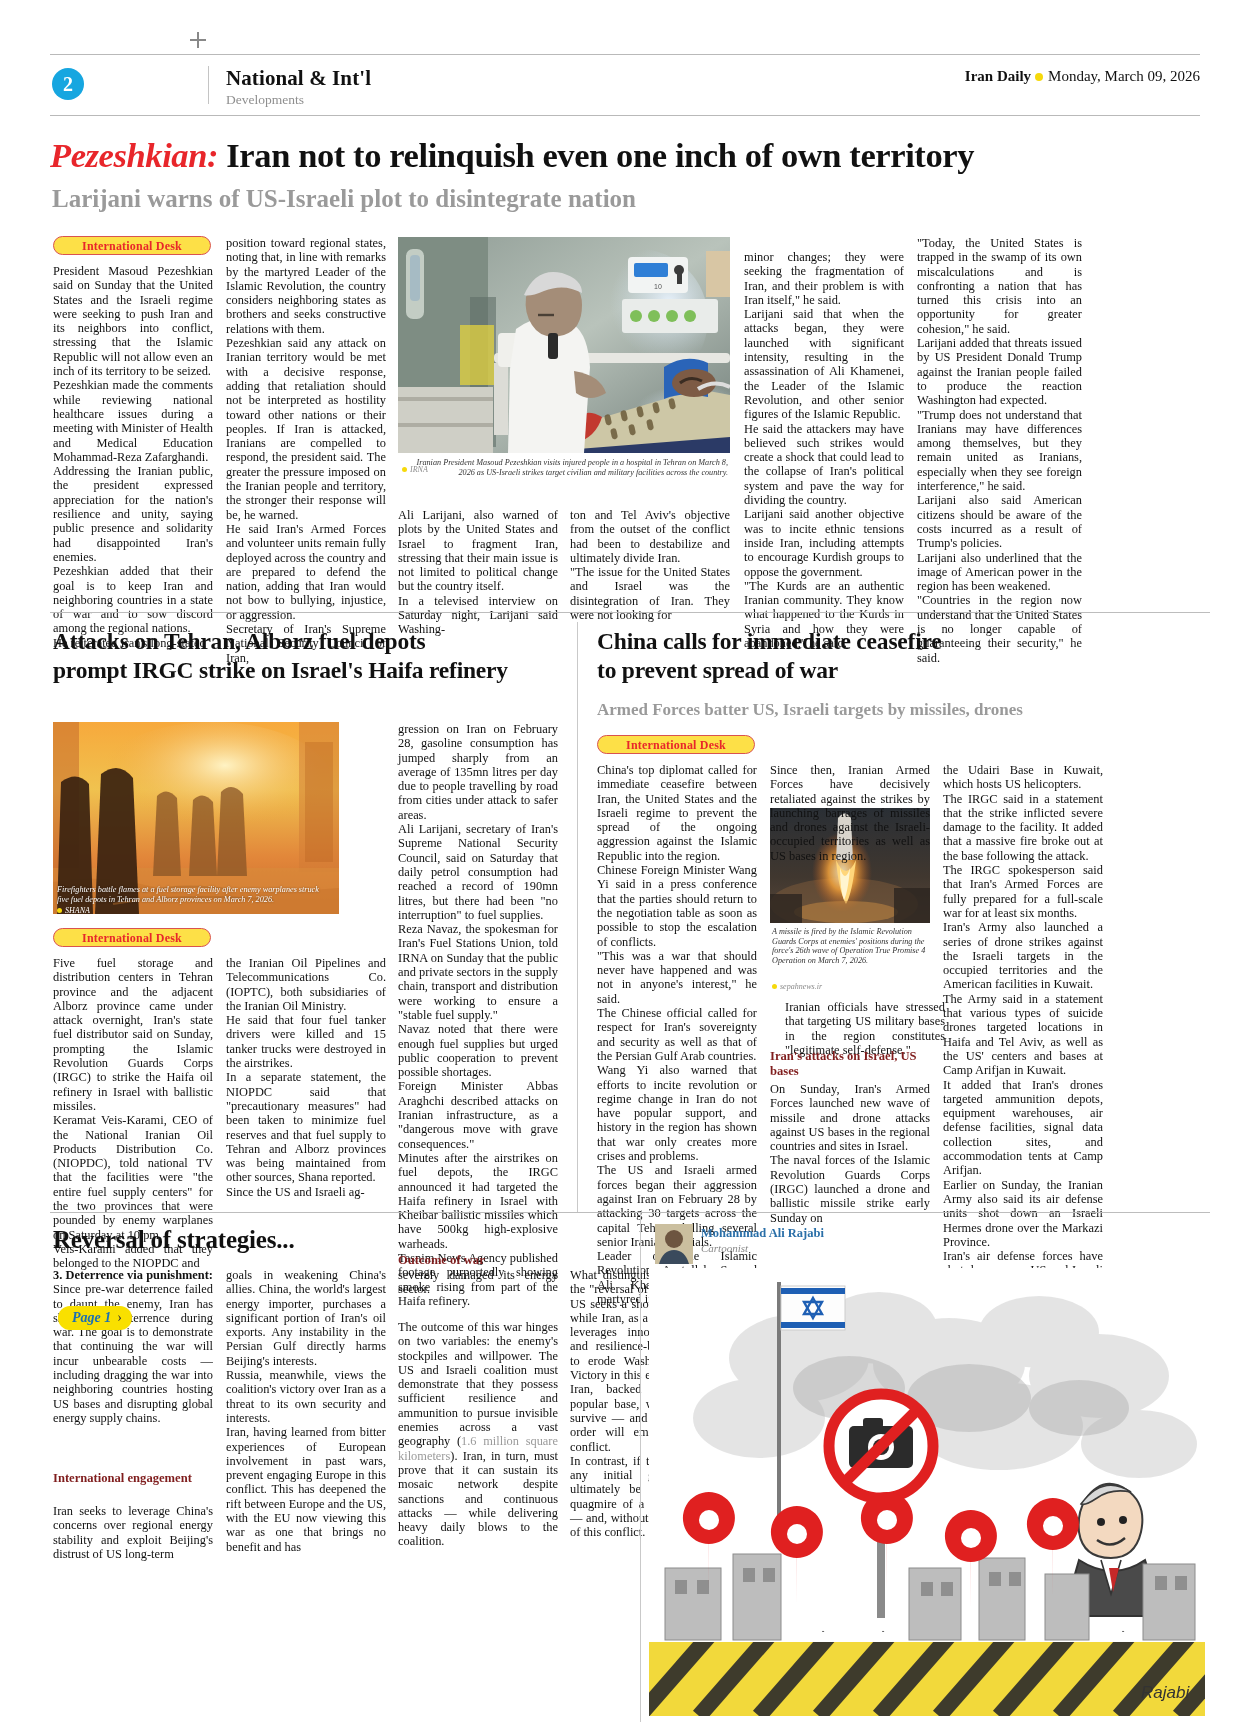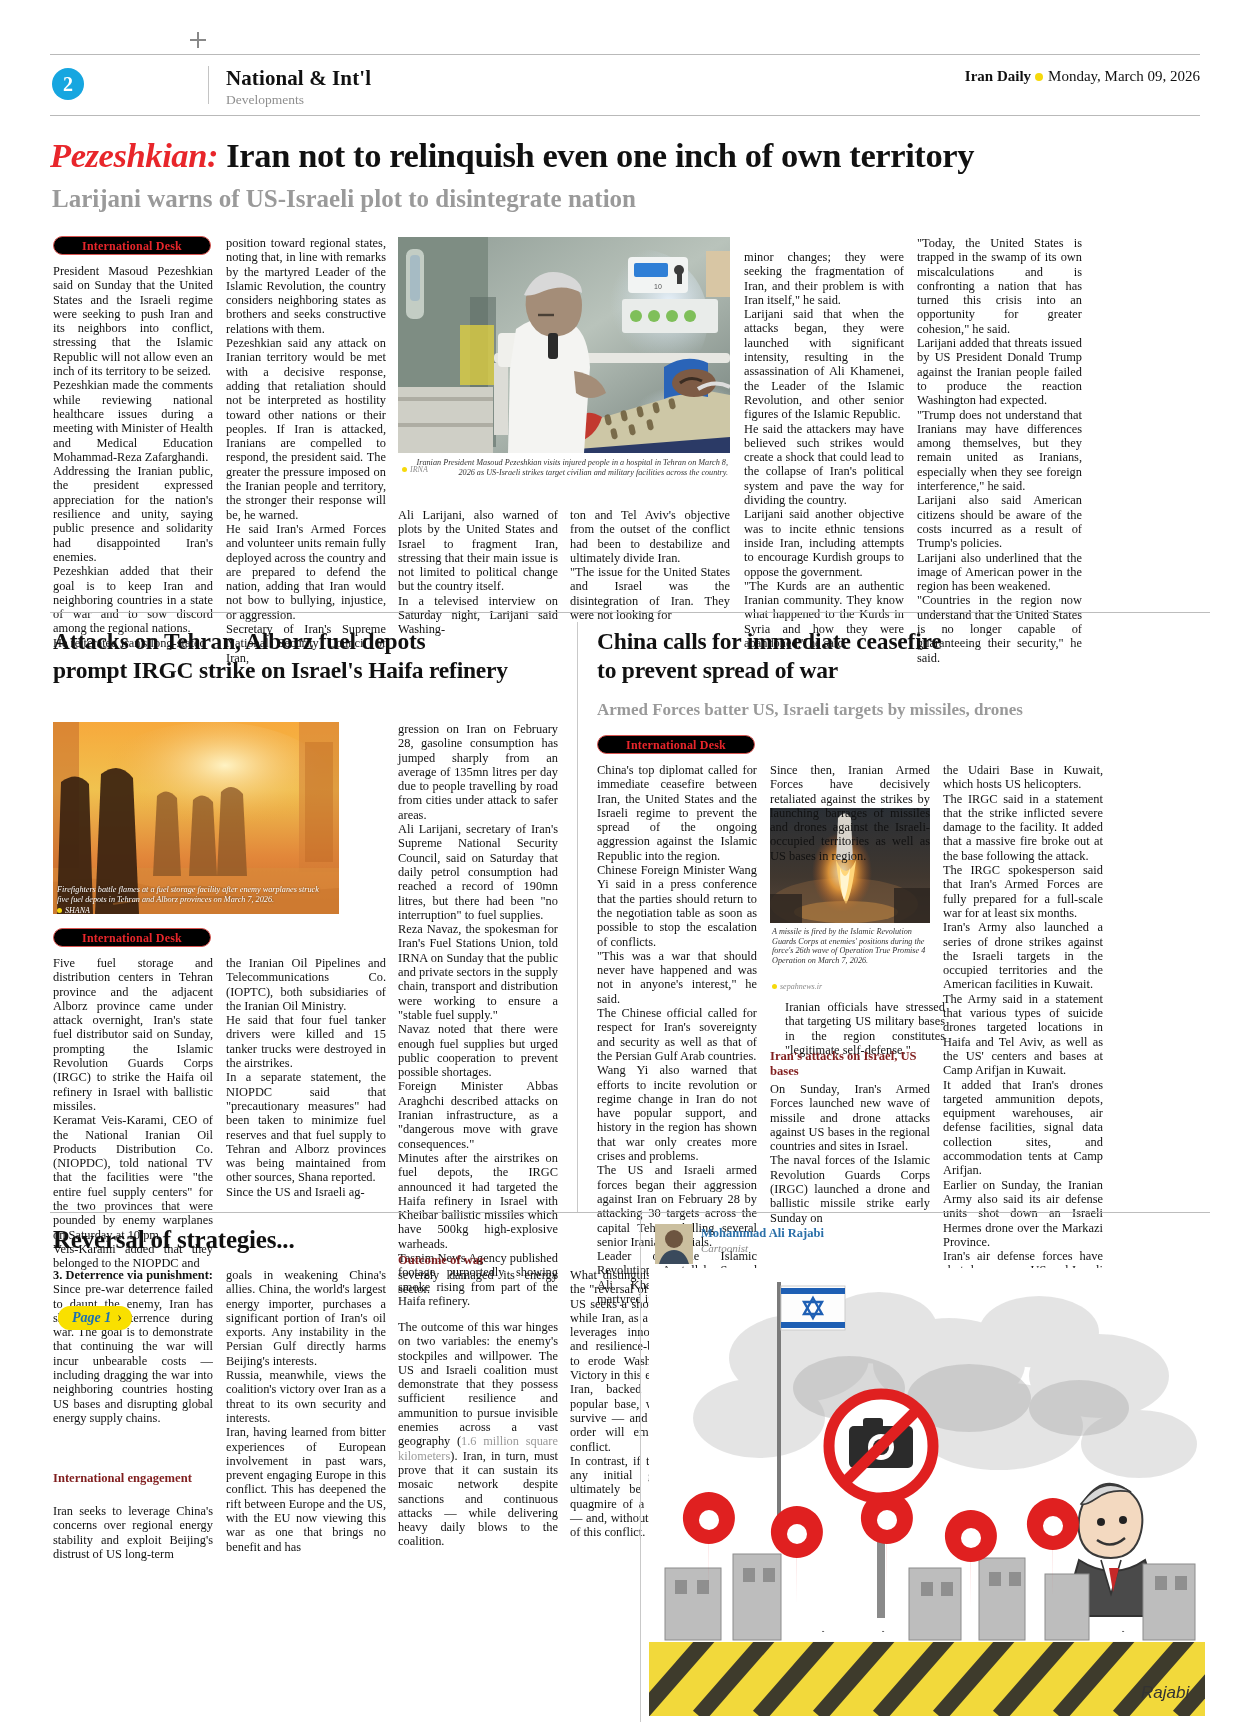--- a/index.html
+++ b/index.html
@@ -37,21 +37,21 @@
   .hl-main { position:absolute; left:50px; top:136px; width:1160px; font-size:34.5px; font-weight:bold; letter-spacing:-.4px; white-space:nowrap;}
   .hl-main .kicker { color:#e8262b; font-style:italic; font-family:"Liberation Serif",serif; }
   .hl-sub { position:absolute; left:52px; top:185px; width:1150px; font-size:25px; font-weight:bold; color:#9a9a9a; }
 
   
   .col { position:absolute; font-size:12.4px; line-height:14.3px; text-align:justify; }
   .col p { margin:0; text-indent:0; }
   .deskbadge {
     border:1px solid #d9534f; border-radius:11px; height:19px; line-height:18px;
     color:#e8262b; font-weight:bold; font-size:12px; text-align:center; letter-spacing:.2px;
-    background:#000000;
+    background:#fde047;
   }
 
   
   .photo { position:absolute; overflow:hidden; }
   .cap { position:absolute; font-size:8.2px; line-height:9.6px; font-style:italic; color:#333; }
   .credit { position:absolute; font-size:8px; font-style:italic; color:#8a8a8a; }
   .credit .cdot { display:inline-block; width:5px; height:5px; border-radius:50%; background:#f6d90b; margin-right:3px; }
 
   hr.rule { position:absolute; border:0; border-top:1px solid #bdbdbd; margin:0; }
   .vrule { position:absolute; width:1px; background:#c9c9c9; }

